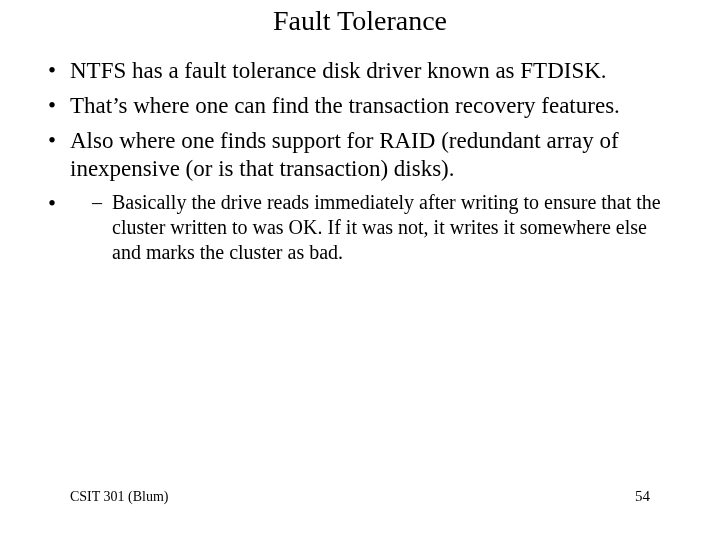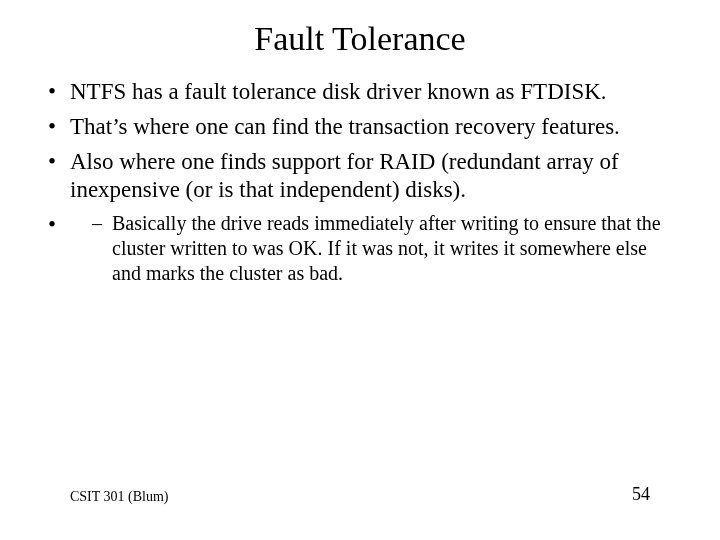--- a/index.html
+++ b/index.html
@@ -12,22 +12,22 @@
     color: #000;
   }
   .slide {
     position: relative;
     width: 720px;
     height: 540px;
     box-sizing: border-box;
   }
   .title {
     text-align: center;
-    font-size: 34px;
-    padding-top: 20px;
+    font-size: 28px;
+    padding-top: 5px;
     padding-bottom: 10px;
     font-weight: normal;
   }
   ul.top {
     margin: 10px 40px 0 40px;
     padding: 0 0 0 30px;
     list-style: none;
   }
   ul.top > li {
     font-size: 23px;
@@ -62,39 +62,39 @@
   .footer-left {
     position: absolute;
     left: 70px;
     bottom: 35px;
     font-size: 14px;
   }
   .footer-right {
     position: absolute;
     right: 70px;
     bottom: 35px;
-    font-size: 18px;
+    font-size: 15px;
   }
 </style>
 </head>
 <body>
 
 <div class="slide">
 
   <div class="title">Fault Tolerance</div>
 
   <ul class="top">
     <li>
       <span>NTFS has a fault tolerance disk driver known as FTDISK.</span>
     </li>
     <li>
       <span>That’s where one can find the transaction recovery features.</span>
     </li>
     <li>
-      <span>Also where one finds support for RAID (redundant array of inexpensive (or is that independent) disks).</span>
+      <span>Also where one finds support for RAID (redundant array of inexpensive (or is that transaction) disks).</span>
     </li>
     <li>
       <ul class="sub">
         <li>
           <span>Basically the drive reads immediately after writing to ensure that the cluster written to was OK.  If it was not, it writes it somewhere else and marks the cluster as bad.</span>
         </li>
       </ul>
     </li>
   </ul>
 

